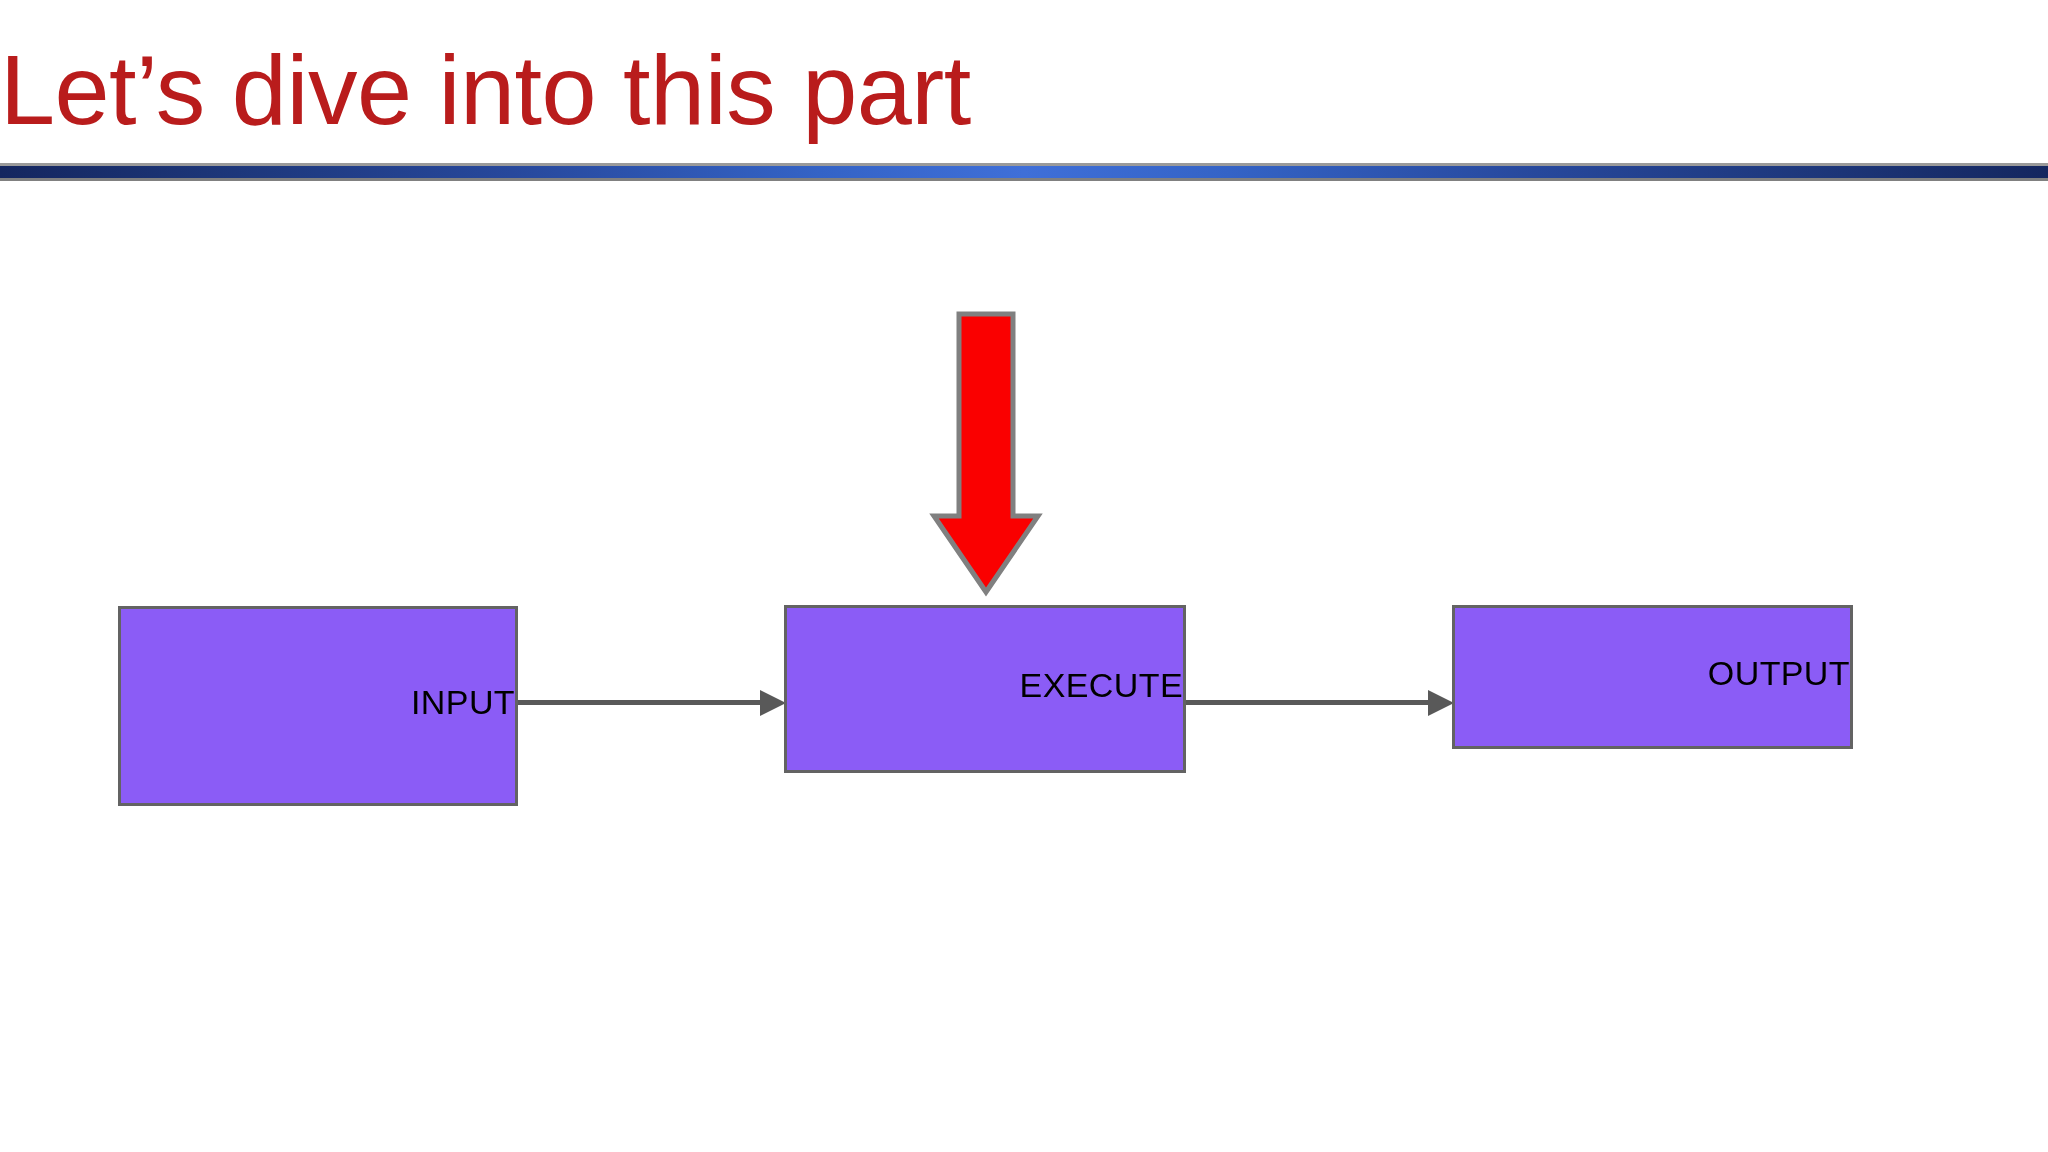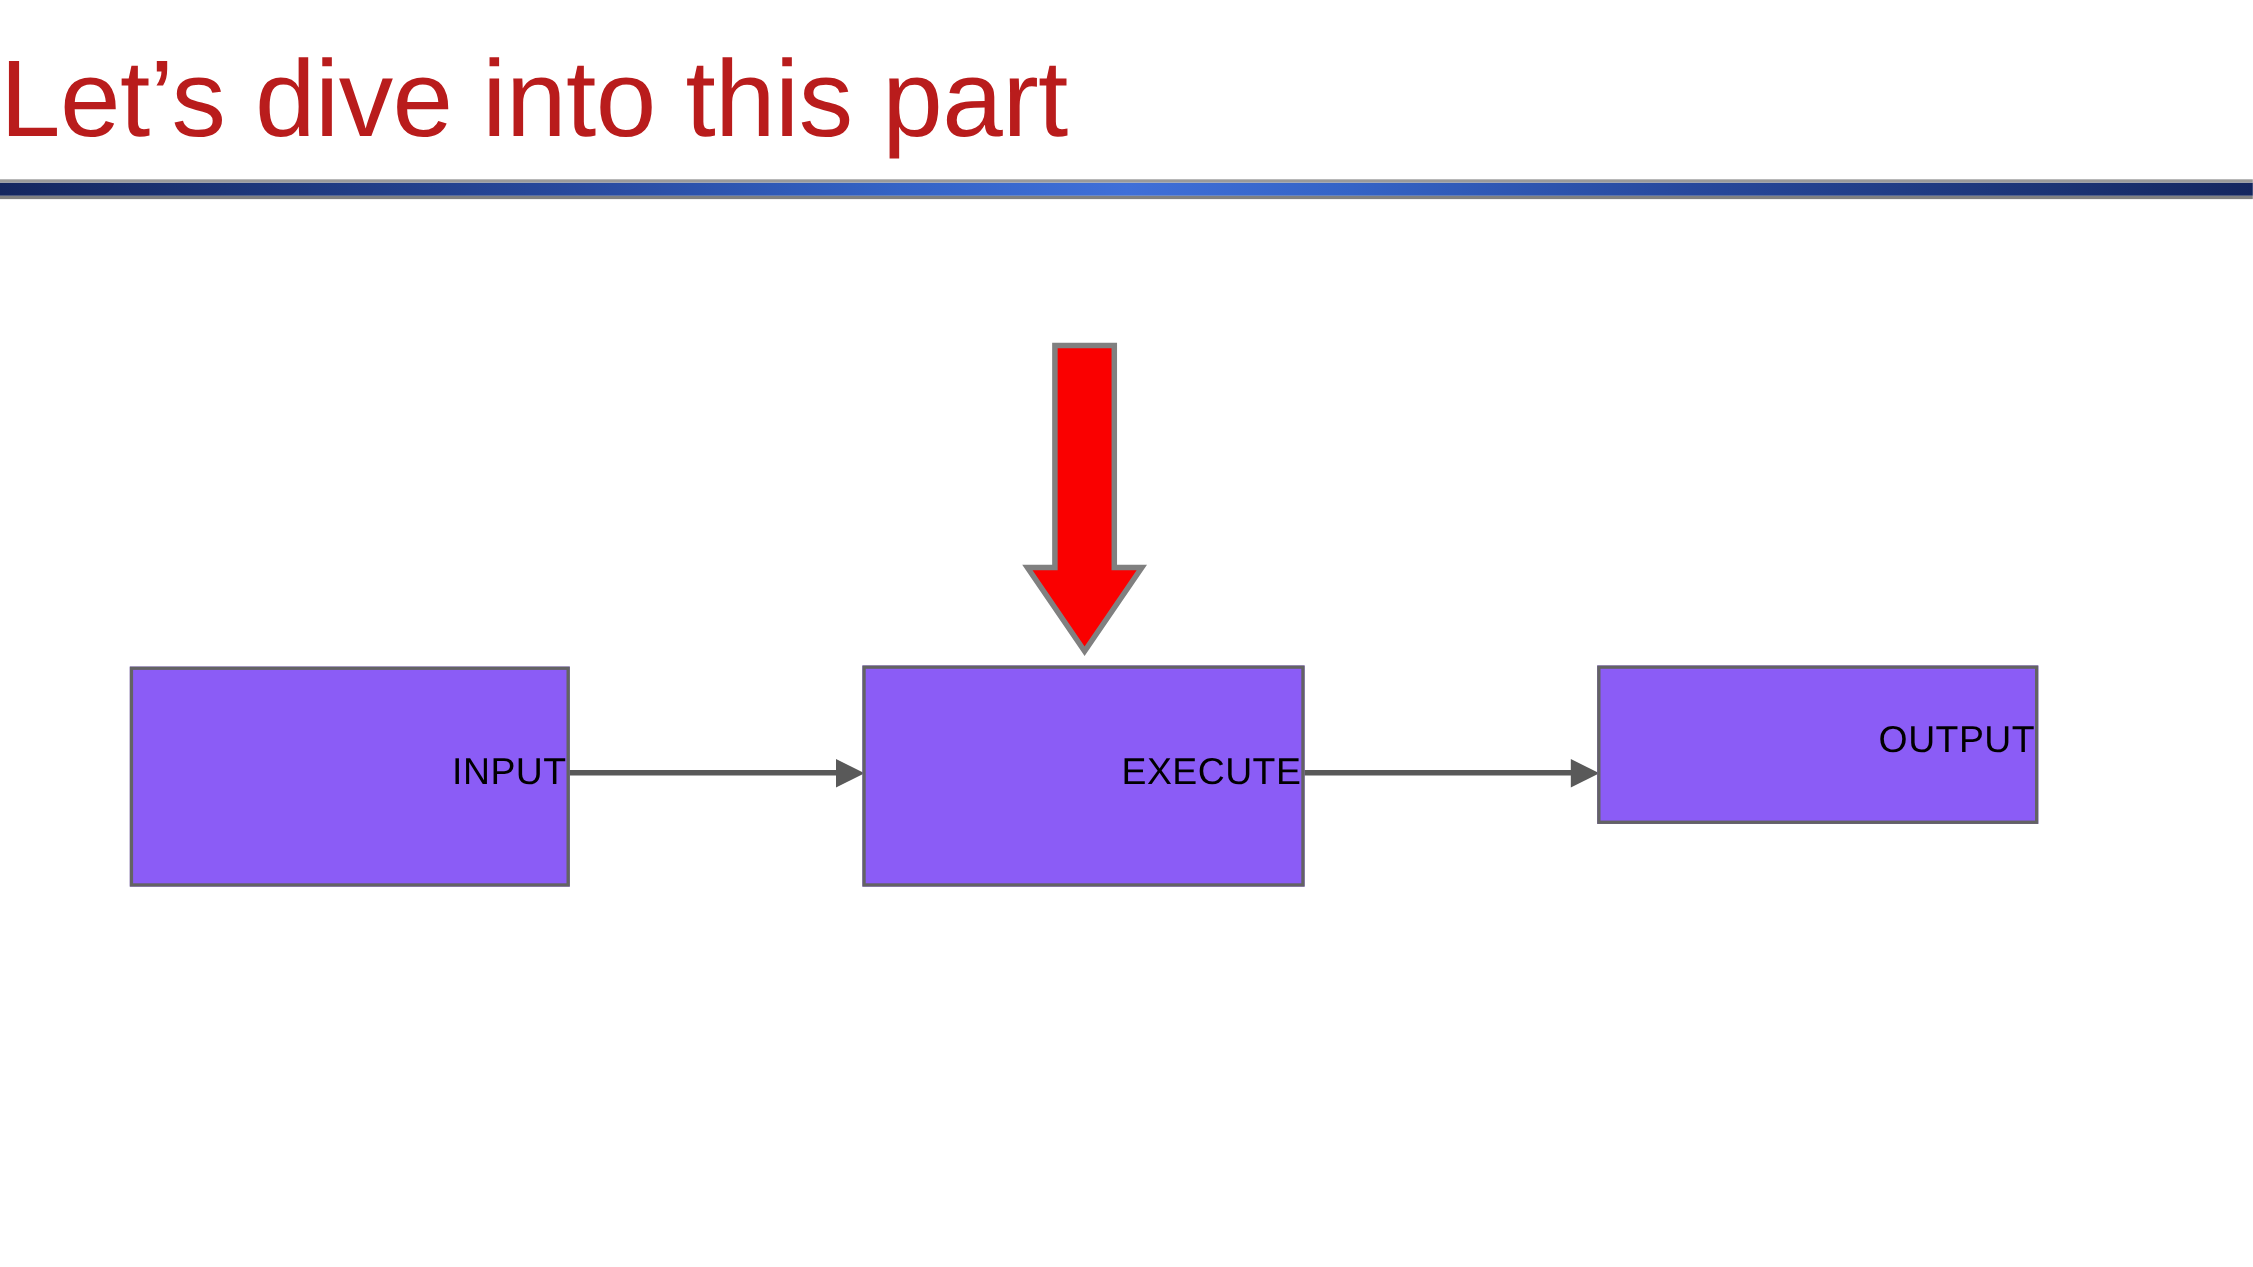--- a/index.html
+++ b/index.html
@@ -77,21 +77,21 @@
     font-weight: 400;
     color: #000000;
     letter-spacing: 0.4px;
     line-height: 1;
     position: relative;
     top: -4px;
     white-space: nowrap;
   }
 
   #box-input   { left: 118px;  top: 606px; width: 400px; height: 200px; }
-  #box-execute { left: 784px;  top: 605px; width: 402px; height: 201px; }
+  #box-execute { left: 784px;  top: 605px; width: 402px; height: 168px; }
   #box-output  { left: 1452px; top: 605px; width: 401px; height: 144px; }
 
   
   .connector { position: absolute; height: 26px; }
   .connector .line {
     position: absolute;
     left: 0;
     top: 10px;
     height: 5px;
     background: #595959;

